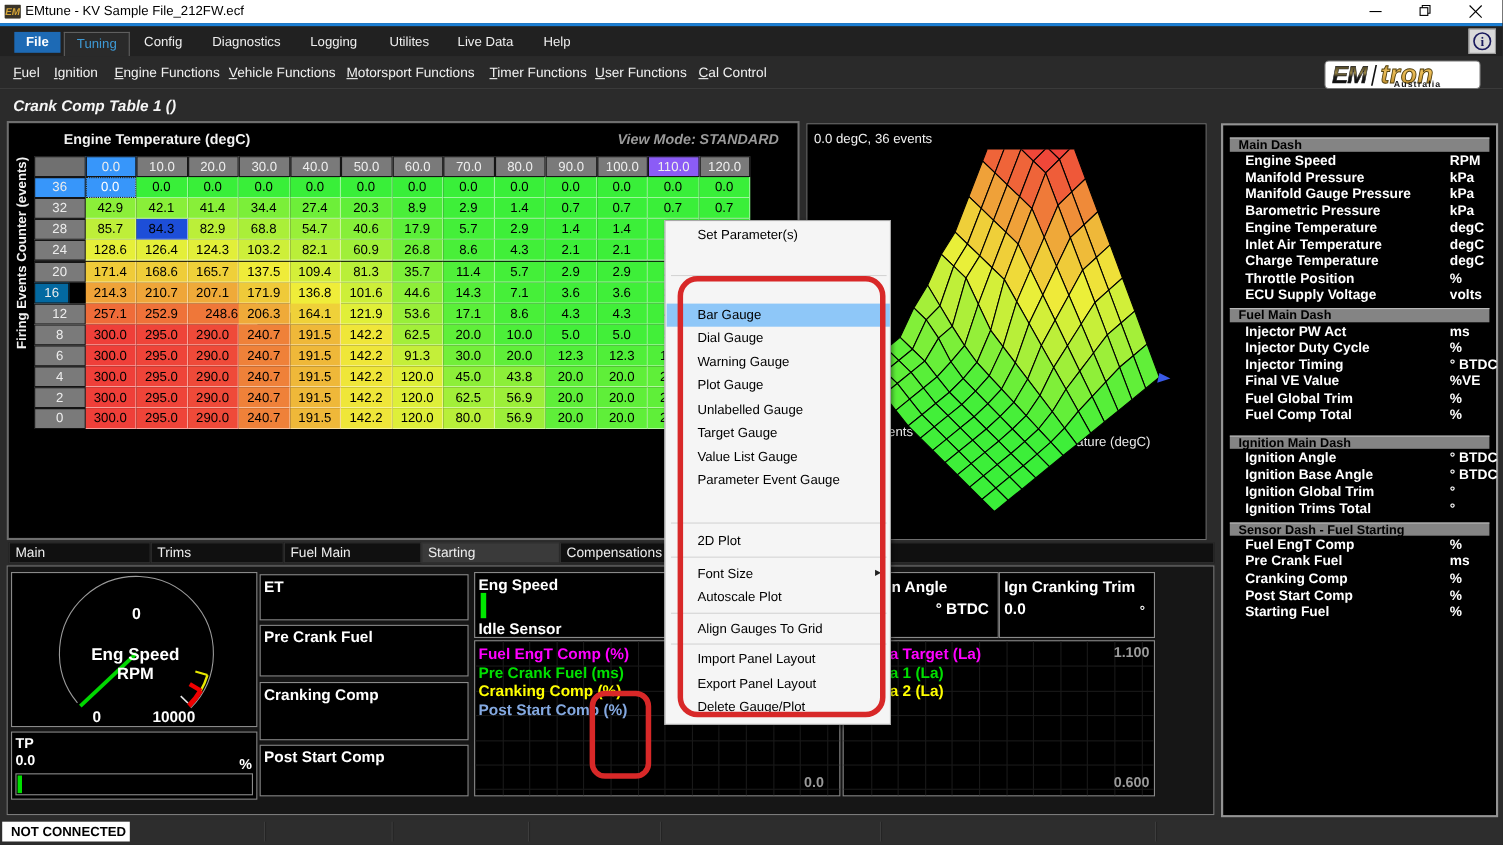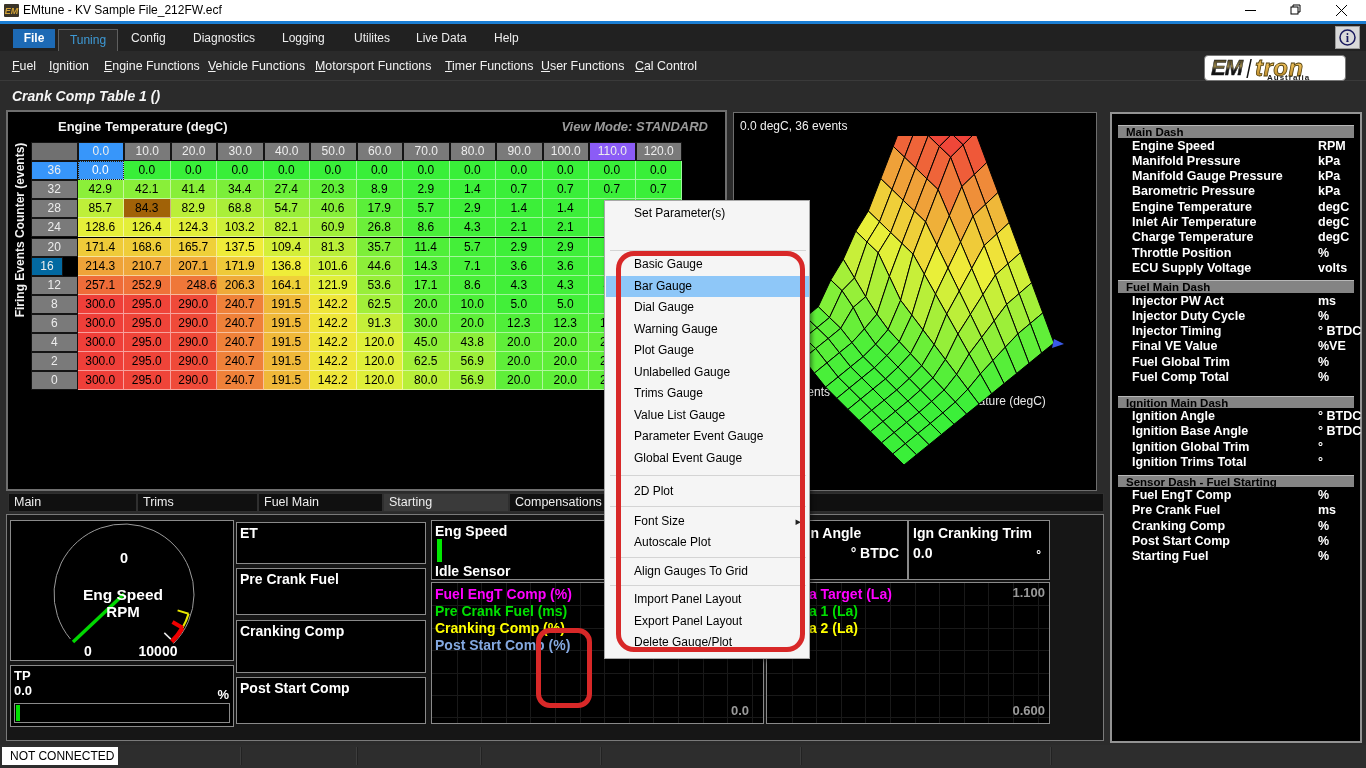--- a/index.html
+++ b/index.html
@@ -51,21 +51,21 @@
 
 #cmenu{position:absolute;left:604px;top:200px;width:206px;height:459px;background:#f5f5f5;border:1px solid #a8a8a8;box-shadow:2px 2px 4px rgba(0,0,0,.45)}
 .mi{position:absolute;left:1px;width:203px;height:21.5px;font-size:12px;color:#000;line-height:21.5px;padding-left:28px}
 .hl{background:#8ec7f8}
 .msep{position:absolute;left:5px;width:196px;height:1px;background:#d4d4d4}
 .marr{position:absolute;right:8px;font-size:11px;color:#222}
 
 .redrect{position:absolute;border:5px solid #d82828;background:transparent}
 
 #statusbar{position:absolute;left:0;top:745px;width:1366px;height:23px;background:#2d2d2d}
-#notconn{position:absolute;left:2px;top:2px;width:116px;height:18px;background:#fff;color:#000;font-weight:normal;font-size:12px;line-height:18px;padding-left:8px}
+#notconn{position:absolute;left:2px;top:2px;width:116px;height:18px;background:#fff;color:#000;font-weight:bold;font-size:12px;line-height:18px;padding-left:8px}
 .ssep{position:absolute;top:2px;height:18px;width:2px;background:#3d3d3d;border-right:1px solid #222}
 </style></head><body>
 <div id="titlebar"></div>
 <svg class="abs" style="left:4px;top:4px" width="15" height="13">
     <rect x="0" y="0" width="15" height="13" rx="1" fill="#3a3428"></rect>
     <text x="7.5" y="10" font-size="9" font-weight="bold" font-style="italic" fill="#d4a437" text-anchor="middle" font-family="Liberation Sans">EM</text>
   </svg>
 <div id="titletxt">EMtune - KV Sample File_212FW.ecf</div>
 <svg class="abs" style="left:1240px;top:0" width="120" height="21">
     <line x1="5" y1="10.5" x2="16" y2="10.5" stroke="#000" stroke-width="1"></line>
@@ -159,21 +159,21 @@
 <div class="dc" style="left:310.0px;top:180.3px;width:46.5px;height:19.07px;background:#60ef39">20.3</div>
 <div class="dc" style="left:356.5px;top:180.3px;width:46.5px;height:19.07px;background:#4aef39">8.9</div>
 <div class="dc" style="left:403.0px;top:180.3px;width:46.5px;height:19.07px;background:#3eef39">2.9</div>
 <div class="dc" style="left:449.5px;top:180.3px;width:46.5px;height:19.07px;background:#3cef39">1.4</div>
 <div class="dc" style="left:496.0px;top:180.3px;width:46.5px;height:19.07px;background:#3aef39">0.7</div>
 <div class="dc" style="left:542.5px;top:180.3px;width:46.5px;height:19.07px;background:#3aef39">0.7</div>
 <div class="dc" style="left:589.0px;top:180.3px;width:46.5px;height:19.07px;background:#3aef39">0.7</div>
 <div class="dc" style="left:635.5px;top:180.3px;width:46.5px;height:19.07px;background:#3aef39">0.7</div>
 <div class="hc" style="left:31.0px;top:199.3px;width:46.5px;height:19.07px;background:#7a7a7a">28</div>
 <div class="dc" style="left:77.5px;top:199.3px;width:46.5px;height:19.07px;background:#beef39">85.7</div>
-<div class="dc" style="left:124.0px;top:199.3px;width:46.5px;height:19.07px;background:#a16207">84.3</div>
+<div class="dc" style="left:124.0px;top:199.3px;width:46.5px;height:19.07px;background:#1d4ed8">84.3</div>
 <div class="dc" style="left:170.5px;top:199.3px;width:46.5px;height:19.07px;background:#bbef39">82.9</div>
 <div class="dc" style="left:217.0px;top:199.3px;width:46.5px;height:19.07px;background:#aaef39">68.8</div>
 <div class="dc" style="left:263.5px;top:199.3px;width:46.5px;height:19.07px;background:#99ef39">54.7</div>
 <div class="dc" style="left:310.0px;top:199.3px;width:46.5px;height:19.07px;background:#86ef39">40.6</div>
 <div class="dc" style="left:356.5px;top:199.3px;width:46.5px;height:19.07px;background:#5bef39">17.9</div>
 <div class="dc" style="left:403.0px;top:199.3px;width:46.5px;height:19.07px;background:#44ef39">5.7</div>
 <div class="dc" style="left:449.5px;top:199.3px;width:46.5px;height:19.07px;background:#3eef39">2.9</div>
 <div class="dc" style="left:496.0px;top:199.3px;width:46.5px;height:19.07px;background:#3cef39">1.4</div>
 <div class="dc" style="left:542.5px;top:199.3px;width:46.5px;height:19.07px;background:#3cef39">1.4</div>
 <div class="dc" style="left:589.0px;top:199.3px;width:46.5px;height:19.07px;background:#3cef39">1.4</div>
@@ -654,30 +654,28 @@
     <div class="pgridh" style="top:134px"></div>
     <div class="glab" style="left:-4px;top:3px;color:#ff00ff;white-space:nowrap">Lambda Target (La)</div>
     <div class="glab" style="left:-4px;top:20px;color:#00e000;white-space:nowrap">Lambda 1 (La)</div>
     <div class="glab" style="left:-4px;top:37px;color:#ffff00;white-space:nowrap">Lambda 2 (La)</div>
     <div class="pv" style="right:4px;top:2px">1.100</div>
     <div class="pv" style="right:4px;bottom:5px">0.600</div>
   </div>
 <div id="cmenu">
     <div class="mi" style="top:2.0px">Set Parameter(s)</div>
 <div class="msep" style="top:48.5px"></div>
-<div class="mi" style="top:53.0px">Basic Gauge</div>
 <div class="mi hl" style="top:74.5px">Bar Gauge</div>
 <div class="mi" style="top:96.0px">Dial Gauge</div>
 <div class="mi" style="top:117.5px">Warning Gauge</div>
 <div class="mi" style="top:139.0px">Plot Gauge</div>
 <div class="mi" style="top:160.5px">Unlabelled Gauge</div>
-<div class="mi" style="top:182.0px">Trims Gauge</div>
+<div class="mi" style="top:182.0px">Target Gauge</div>
 <div class="mi" style="top:203.5px">Value List Gauge</div>
 <div class="mi" style="top:225.0px">Parameter Event Gauge</div>
-<div class="mi" style="top:246.5px">Global Event Gauge</div>
 <div class="msep" style="top:273.5px"></div>
 <div class="mi" style="top:280.0px">2D Plot</div>
 <div class="msep" style="top:305.0px"></div>
 <div class="mi" style="top:309.5px">Font Size<span class="marr">▸</span></div>
 <div class="mi" style="top:331.0px">Autoscale Plot</div>
 <div class="msep" style="top:355.5px"></div>
 <div class="mi" style="top:359.5px">Align Gauges To Grid</div>
 <div class="msep" style="top:384.0px"></div>
 <div class="mi" style="top:388.0px">Import Panel Layout</div>
 <div class="mi" style="top:409.5px">Export Panel Layout</div>

